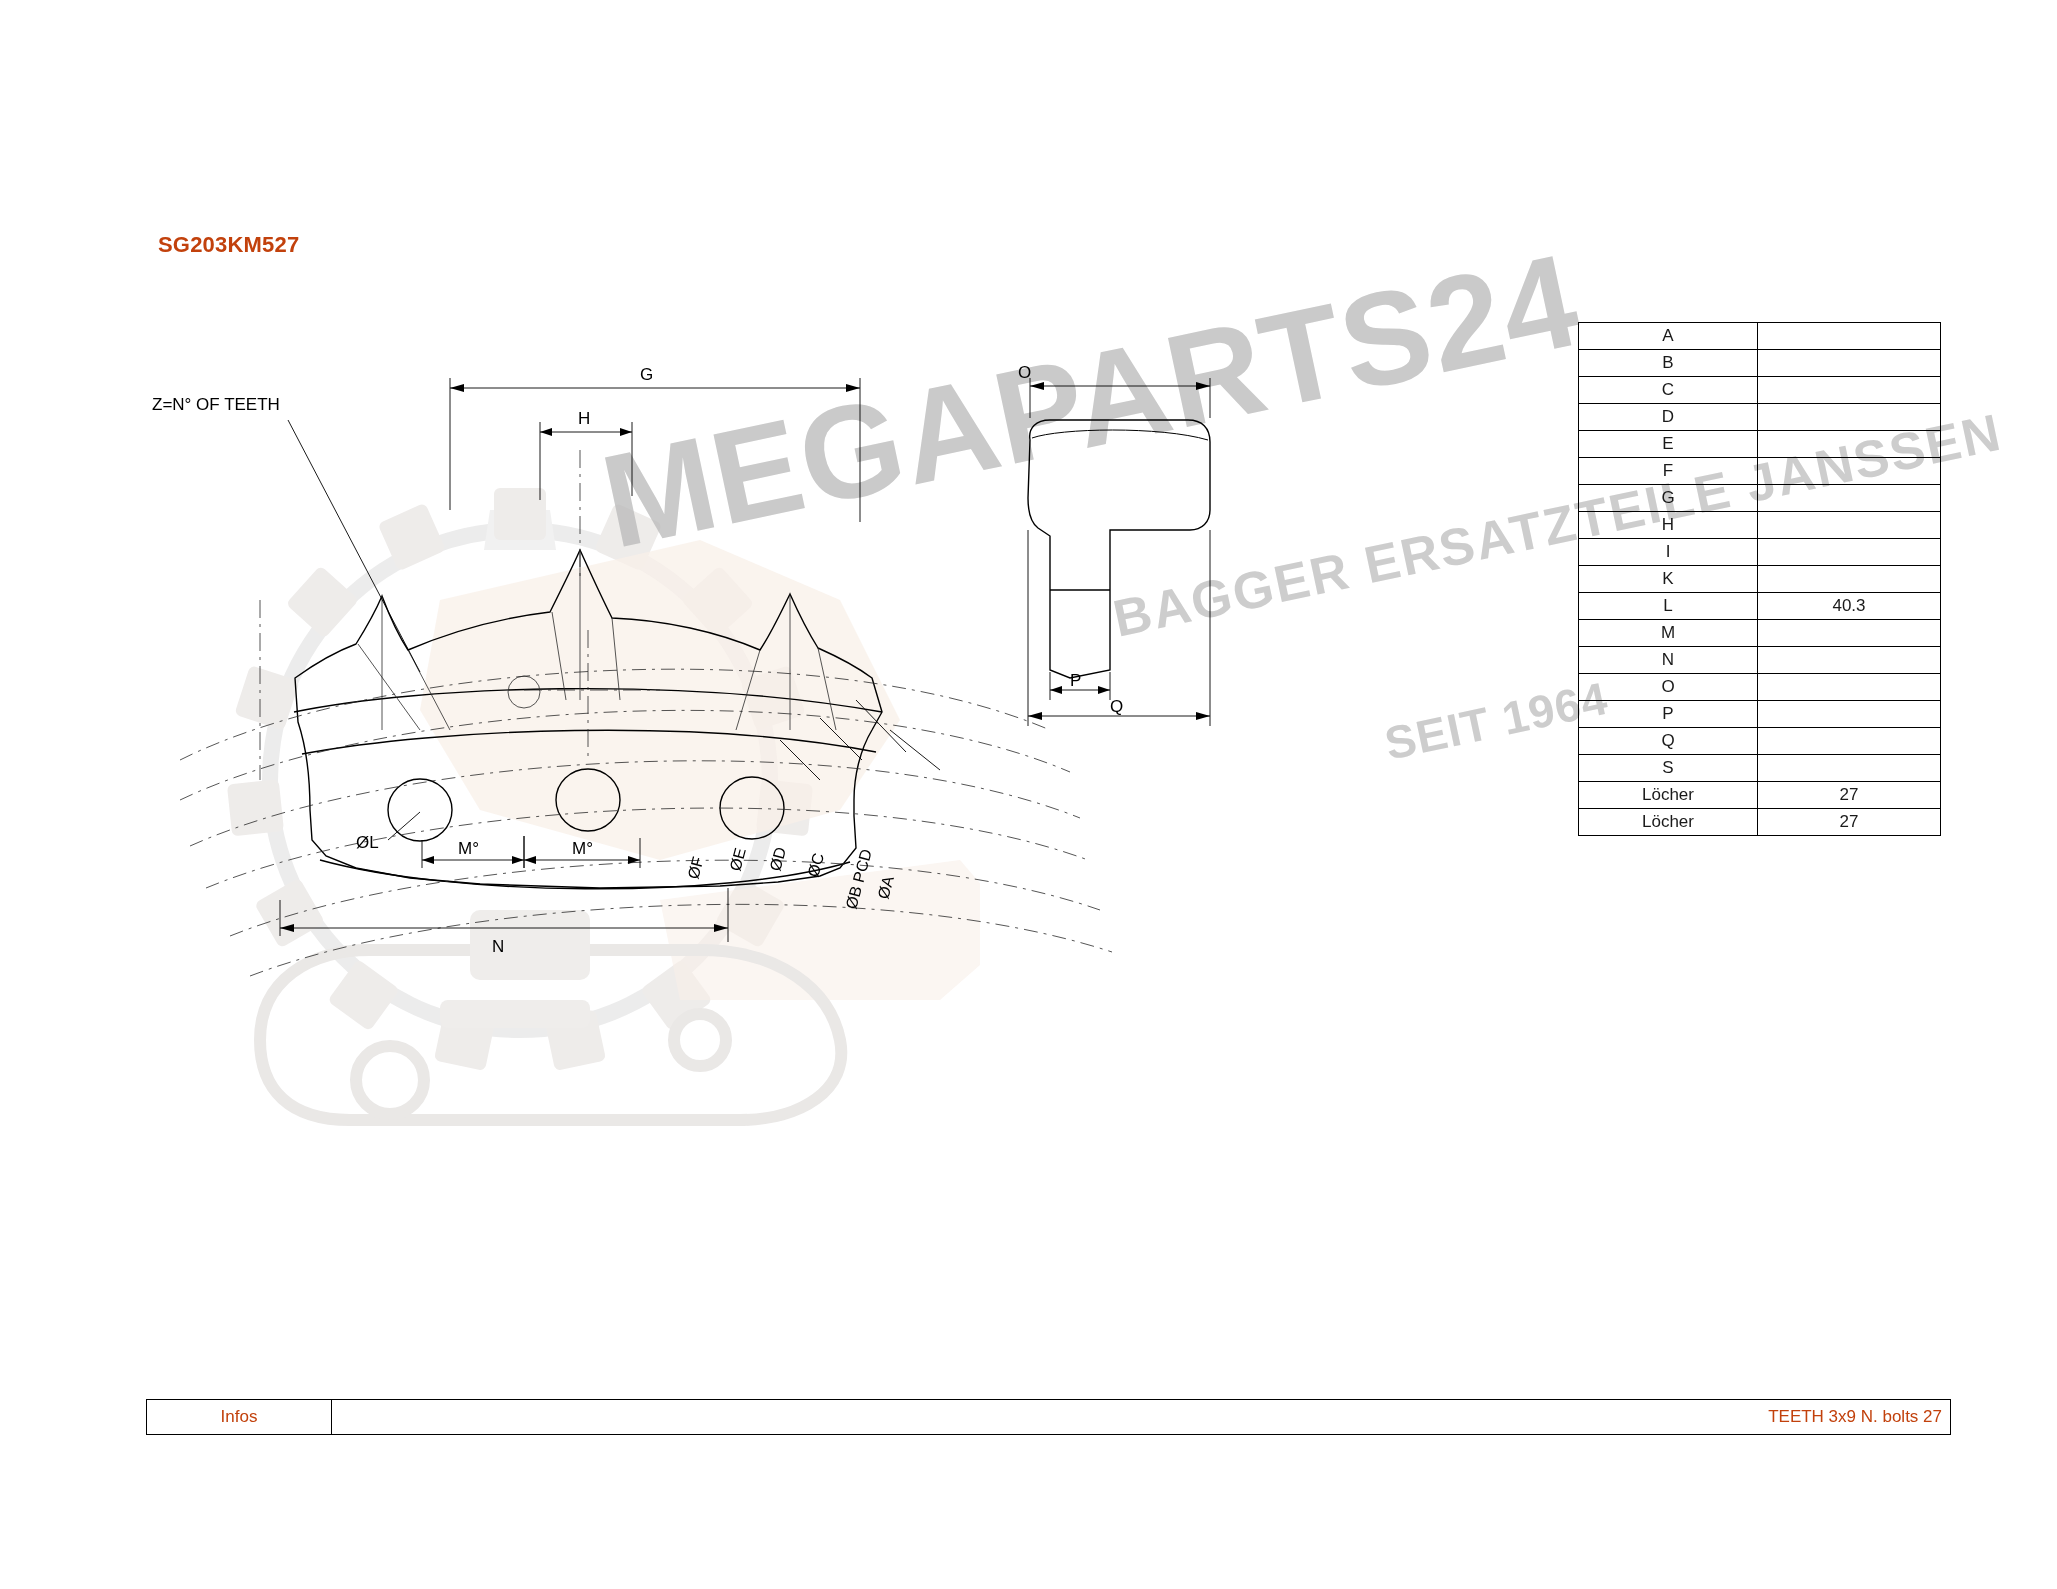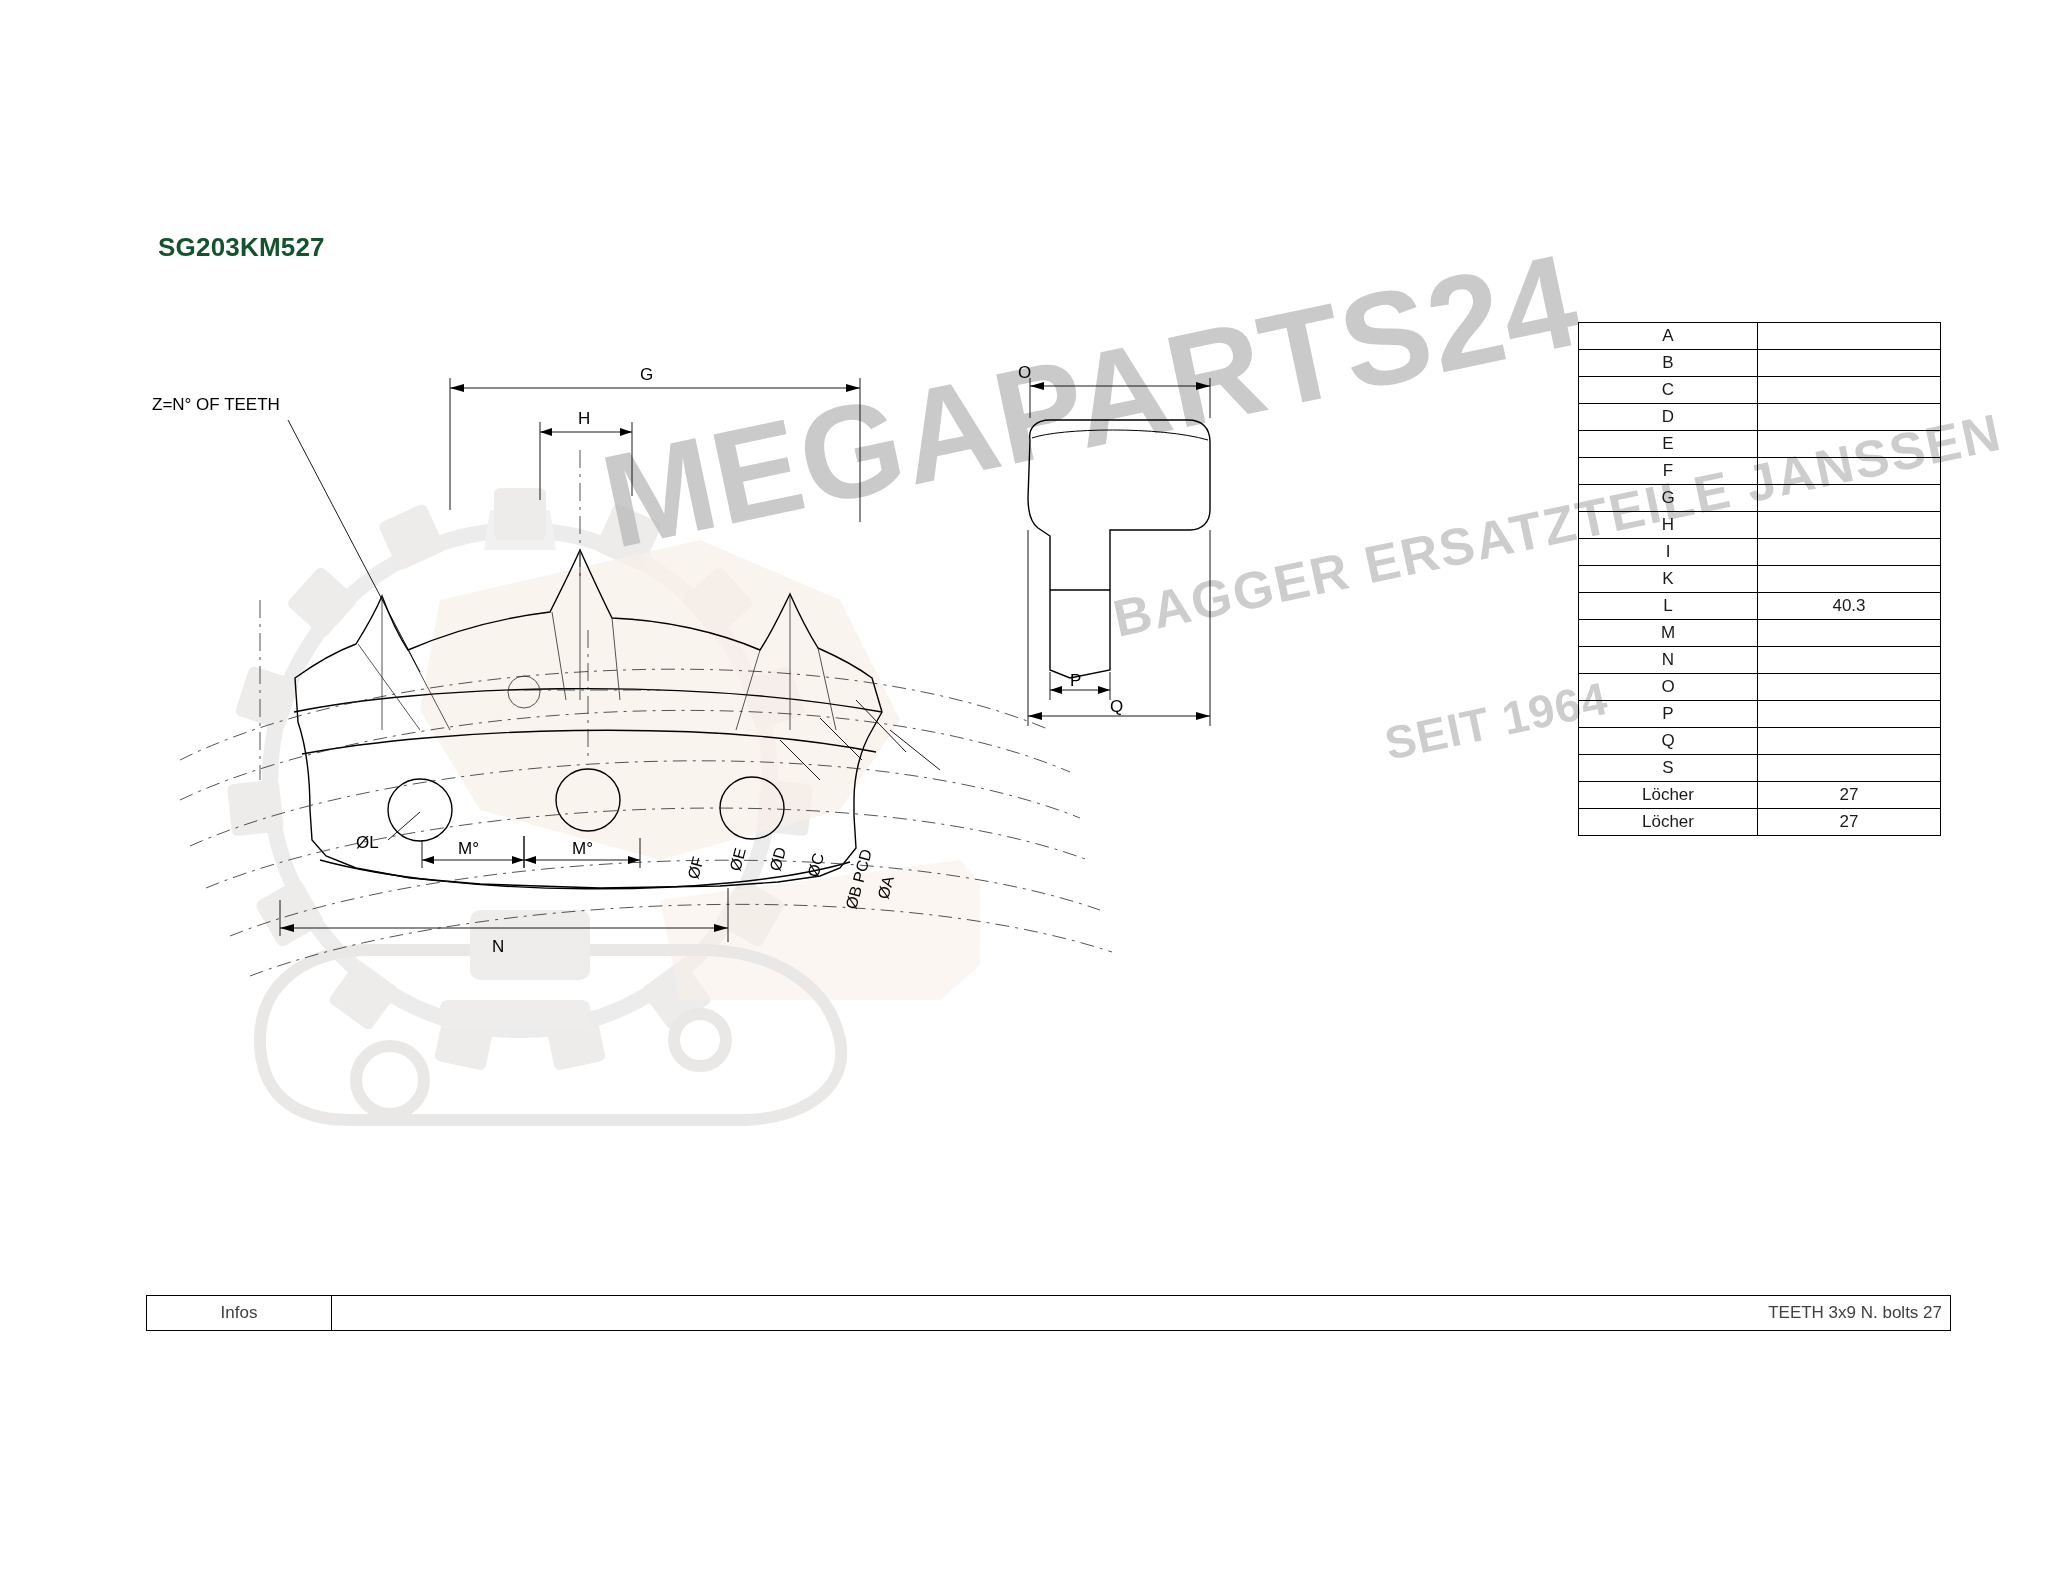--- a/index.html
+++ b/index.html
@@ -19,23 +19,23 @@
     left: 0; top: 0;
     width: 2057px;
     height: 1589px;
     background: #ffffff;
   }
   
   #part-title {
     position: absolute;
     left: 158px;
     top: 232px;
-    font-size: 26px;
+    font-size: 22px;
     font-weight: bold;
-    color: #14532d;
+    color: #c2410c;
     letter-spacing: 0.2px;
   }
   
   #watermark {
     position: absolute;
     left: 0;
     top: 0;
     width: 2057px;
     height: 1589px;
     pointer-events: none;
@@ -92,24 +92,24 @@
   #spec-table td.k {
     width: 178px;
   }
   #spec-table td.v {
     width: 182px;
   }
   
   #info-table {
     position: absolute;
     left: 146px;
-    top: 1295px;
+    top: 1399px;
     border-collapse: collapse;
     font-size: 17px;
-    color: #404040;
+    color: #c2410c;
   }
   #info-table td {
     border: 1px solid #000000;
     height: 34px;
     padding: 0 8px;
     vertical-align: middle;
   }
   #info-table td.lbl {
     width: 168px;
     text-align: center;

